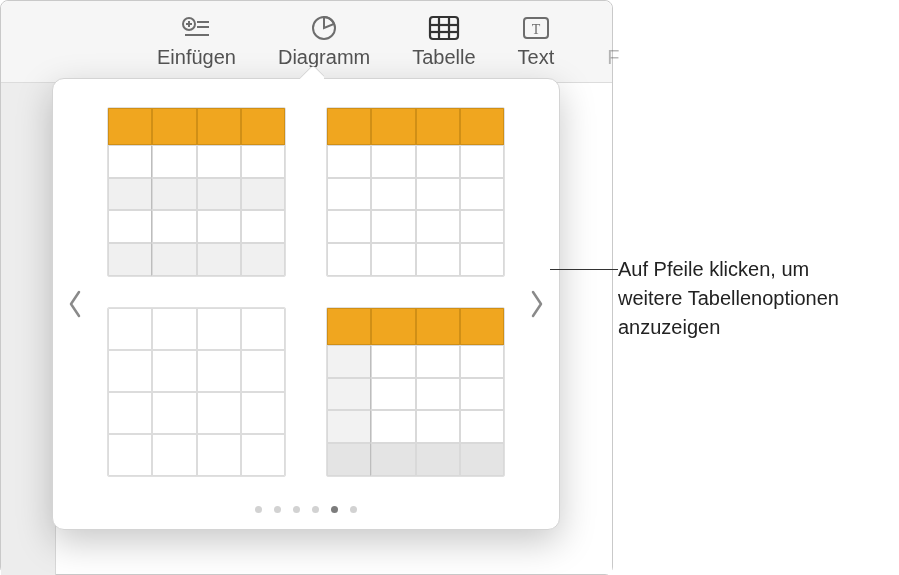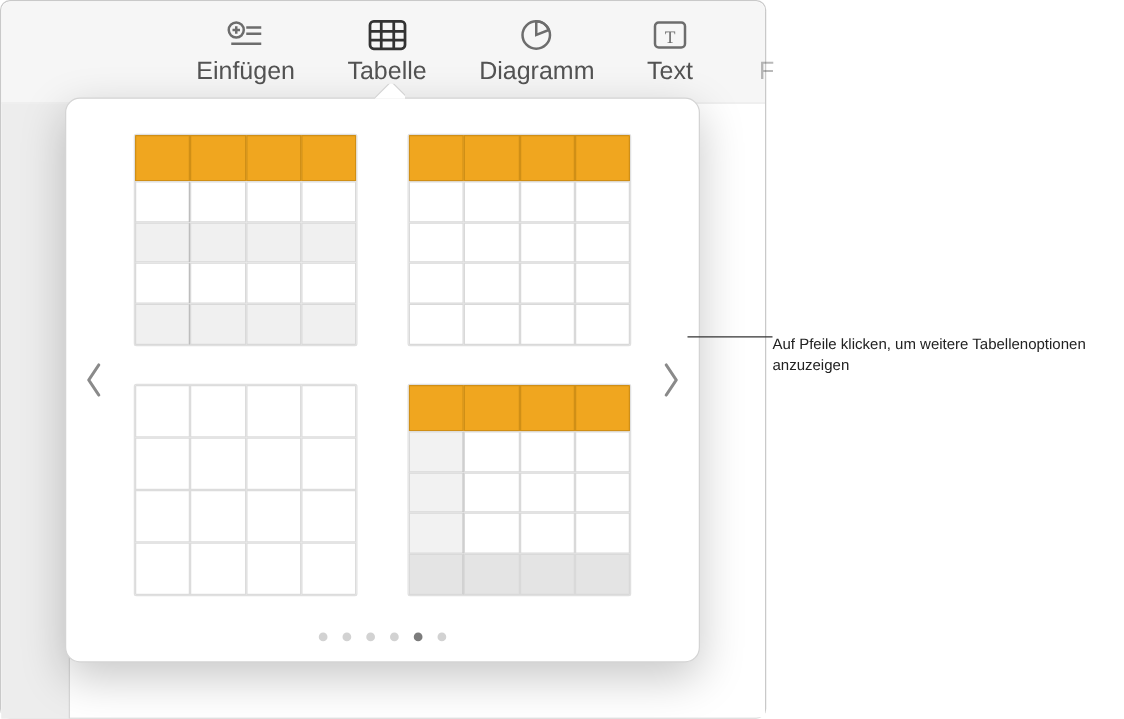--- a/index.html
+++ b/index.html
@@ -186,24 +186,23 @@
       height: 7px;
       border-radius: 50%;
       background: #d2d2d2;
     }
     .dot.active { background: #7c7c7c; }
     .callout {
       position: absolute;
       left: 618px;
       top: 255px;
       width: 260px;
-      font-size: 12px;
+      font-size: 20px;
       line-height: 1.45;
       color: #222;
-      margin-top: 12px;
     }
     .callout-line {
       position: absolute;
       left: 550px;
       top: 269px;
       width: 68px;
       height: 1px;
       background: #333;
     }
   </style>
@@ -220,46 +219,46 @@
             <line x1="7" y1="10" x2="13" y2="10" stroke="#6d6d6d" stroke-width="2"></line>
             <line x1="10" y1="7" x2="10" y2="13" stroke="#6d6d6d" stroke-width="2"></line>
             <line x1="18" y1="8" x2="30" y2="8" stroke="#6d6d6d" stroke-width="2"></line>
             <line x1="18" y1="13" x2="30" y2="13" stroke="#6d6d6d" stroke-width="2"></line>
             <line x1="6" y1="21" x2="30" y2="21" stroke="#6d6d6d" stroke-width="2"></line>
           </svg>
       </span>
       <span class="toolbar-label">Einfügen</span>
     </div>
 
+    <div class="toolbar-item">
+      <span class="toolbar-icon">
+        <svg viewBox="0 0 34 28">
+            <circle cx="17" cy="14" r="11" fill="none" stroke="#6d6d6d" stroke-width="2"></circle>
+            <path d="M17 14 L17 3 A11 11 0 0 1 27 10 Z" fill="none" stroke="#6d6d6d" stroke-width="2"></path>
+          </svg>
+      </span>
+      <span class="toolbar-label">Diagramm</span>
+    </div>
+
     <div class="toolbar-item active">
       <span class="toolbar-icon">
         <svg viewBox="0 0 34 28">
             <rect x="3" y="3" width="28" height="22" rx="3" fill="none" stroke="#333" stroke-width="2.2"></rect>
             <line x1="3" y1="11" x2="31" y2="11" stroke="#333" stroke-width="2.2"></line>
             <line x1="3" y1="18" x2="31" y2="18" stroke="#333" stroke-width="2.2"></line>
             <line x1="12" y1="3" x2="12" y2="25" stroke="#333" stroke-width="2.2"></line>
             <line x1="22" y1="3" x2="22" y2="25" stroke="#333" stroke-width="2.2"></line>
           </svg>
       </span>
       <span class="toolbar-label">Tabelle</span>
     </div>
 
     <div class="toolbar-item">
       <span class="toolbar-icon">
         <svg viewBox="0 0 34 28">
-            <circle cx="17" cy="14" r="11" fill="none" stroke="#6d6d6d" stroke-width="2"></circle>
-            <path d="M17 14 L17 3 A11 11 0 0 1 27 10 Z" fill="none" stroke="#6d6d6d" stroke-width="2"></path>
-          </svg>
-      </span>
-      <span class="toolbar-label">Diagramm</span>
-    </div>
-
-    <div class="toolbar-item">
-      <span class="toolbar-icon">
-        <svg viewBox="0 0 34 28">
             <rect x="5" y="4" width="24" height="20" rx="3" fill="none" stroke="#6d6d6d" stroke-width="2"></rect>
             <text x="17" y="20" font-size="14" text-anchor="middle" fill="#6d6d6d" font-family="serif">T</text>
           </svg>
       </span>
       <span class="toolbar-label">Text</span>
     </div>
 
     <div class="toolbar-item" style="opacity:0.4;">
       <span class="toolbar-icon"></span>
       <span class="toolbar-label">F</span>

